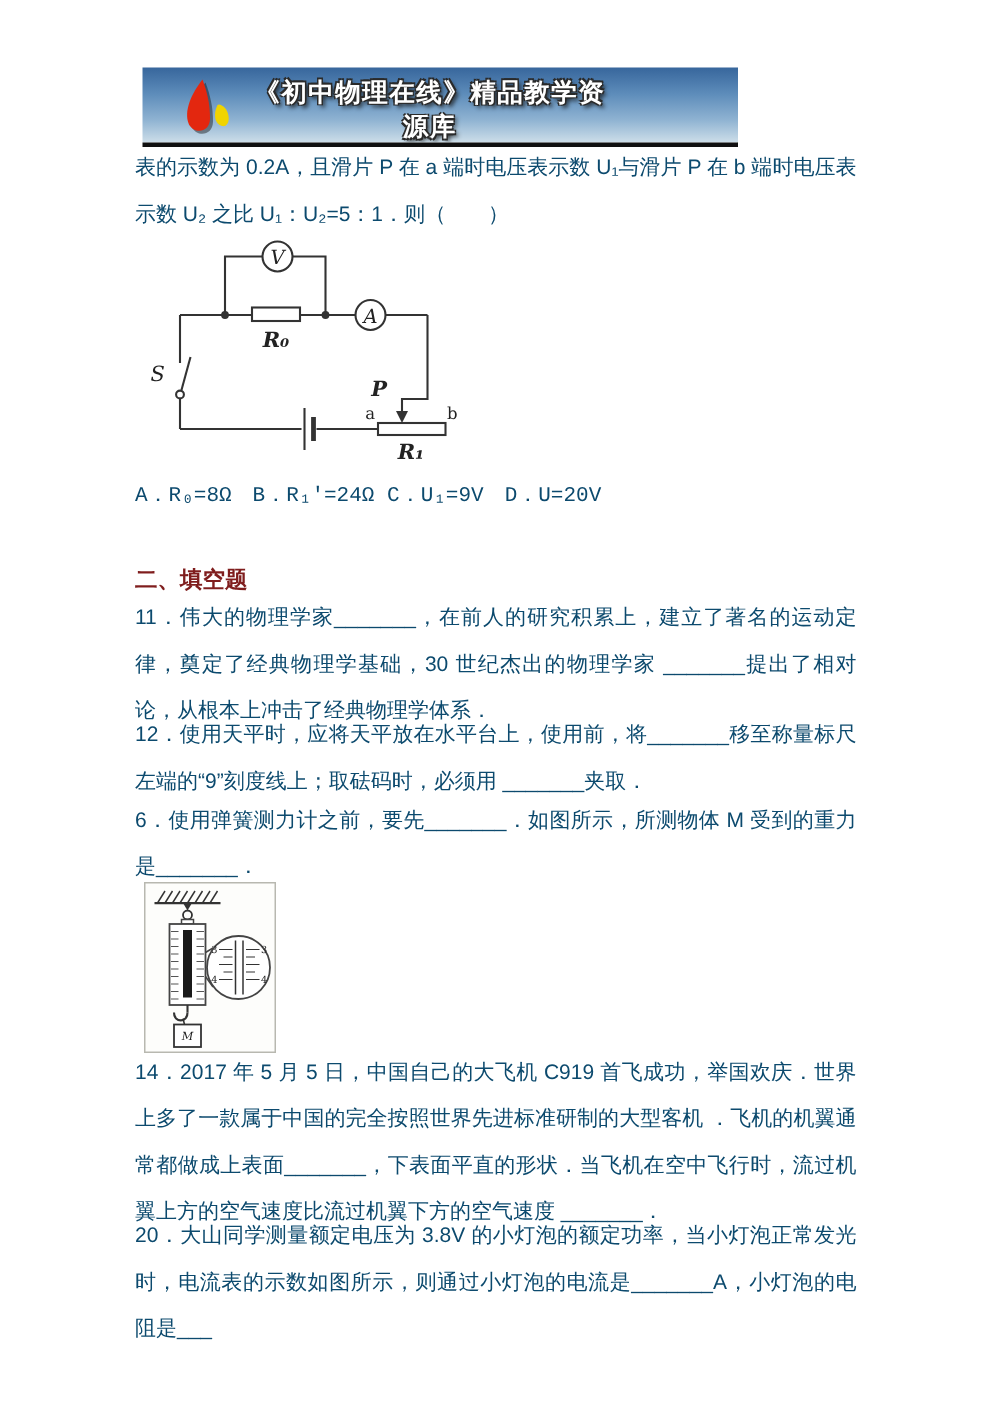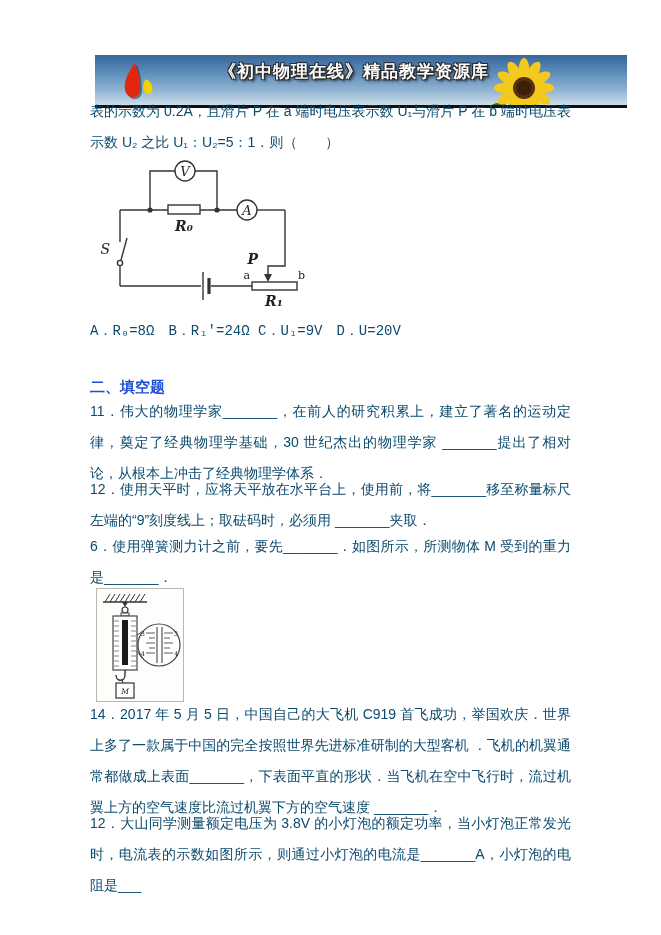--- a/index.html
+++ b/index.html
@@ -1,39 +1,39 @@
 <!DOCTYPE html>
 <html><head>
 <meta charset="utf-8">
 <style>
   html,body{margin:0;padding:0;background:#ffffff;}
   body{position:relative;width:661px;height:935px;overflow:hidden;
        font-family:"Liberation Sans",sans-serif;color:#1c1c1c;}
 
   
-  .banner{position:absolute;left:95px;top:45px;width:532px;height:50px;
+  .banner{position:absolute;left:95px;top:45px;width:397px;height:50px;
     border-bottom:3px solid #101010;overflow:hidden;
-    background:linear-gradient(180deg,#37669c 0%,#5d8cba 35%,#8fb3d2 70%,#cddee9 100%);margin-top:10px;}
+    background:linear-gradient(180deg,#37669c 0%,#5d8cba 35%,#8fb3d2 70%,#cddee9 100%);}
   .banner-logo{position:absolute;left:16px;top:3px;}
   .banner-title{position:absolute;left:70px;right:84px;top:5px;text-align:center;
     font-size:17px;font-weight:bold;letter-spacing:1px;color:#ffffff;
     font-family:"Liberation Serif",serif;
     text-shadow:-1px -1px 0 #2a2a2a,1px -1px 0 #2a2a2a,-1px 1px 0 #2a2a2a,1px 1px 0 #2a2a2a,2px 2px 3px #1a1a1a;}
   .banner-url{position:absolute;left:70px;right:84px;top:27px;text-align:center;
     font-size:13px;font-weight:bold;letter-spacing:2px;color:#e01010;
     font-family:"DejaVu Sans Mono",monospace;
     text-shadow:1px 1px 1px #2a2a2a;}
   .banner-sunflower{position:absolute;left:392px;top:3px;}
 
   
   .para{position:absolute;left:90px;width:481px;font-size:14px;line-height:31px;
     text-align:justify;color:#0c4a6e;}
   .single{text-align:left;font-family:Liberation Mono, monospace;}
   .section-head{position:absolute;left:90px;top:371px;font-size:15px;
-    font-weight:bold;line-height:31px;color:#1d4ed8;}
+    font-weight:bold;line-height:31px;color:#7f1d1d;}
 
   
   .circuit-svg{position:absolute;left:100px;top:158px;}
   .scale-fig{position:absolute;left:96px;top:588px;border:1px solid #b8b8b0;background:#fdfdfb;}
   svg text{font-family:"DejaVu Serif",serif;}
 </style>
 </head>
 <body>
 
 <div class="banner">
@@ -209,13 +209,13 @@
   <text x="77" y="66.5" font-size="6.5" text-anchor="start" fill="#222">4</text>
 
   <line x1="28" y1="81" x2="28" y2="86" stroke="#333" stroke-width="1.4"></line>
   <path d="M28,86 C28,93 19,93 19,86" fill="none" stroke="#333" stroke-width="1.4"></path>
   <line x1="25" y1="90" x2="26" y2="94" stroke="#333" stroke-width="1"></line>
   <rect x="19" y="94" width="18" height="15" fill="#fff" stroke="#333" stroke-width="1.2"></rect>
   <text x="28" y="104.5" font-size="7.5" font-style="italic" text-anchor="middle" fill="#222">M</text>
 </svg>
 
 <div class="para" style="top:699px;">14．2017 年 5 月 5 日，中国自己的大飞机 C919 首飞成功，举国欢庆．世界上多了一款属于中国的完全按照世界先进标准研制的大型客机 ．飞机的机翼通常都做成上表面_______，下表面平直的形状．当飞机在空中飞行时，流过机翼上方的空气速度比流过机翼下方的空气速度 _______．</div>
-<div class="para" style="top:808px;">12．大山同学测量额定电压为 3.8V 的小灯泡的额定功率，当小灯泡正常发光时，电流表的示数如图所示，则通过小灯泡的电流是_______A，小灯泡的电阻是___</div>
+<div class="para" style="top:808px;">20．大山同学测量额定电压为 3.8V 的小灯泡的额定功率，当小灯泡正常发光时，电流表的示数如图所示，则通过小灯泡的电流是_______A，小灯泡的电阻是___</div>
 
 </body></html>

